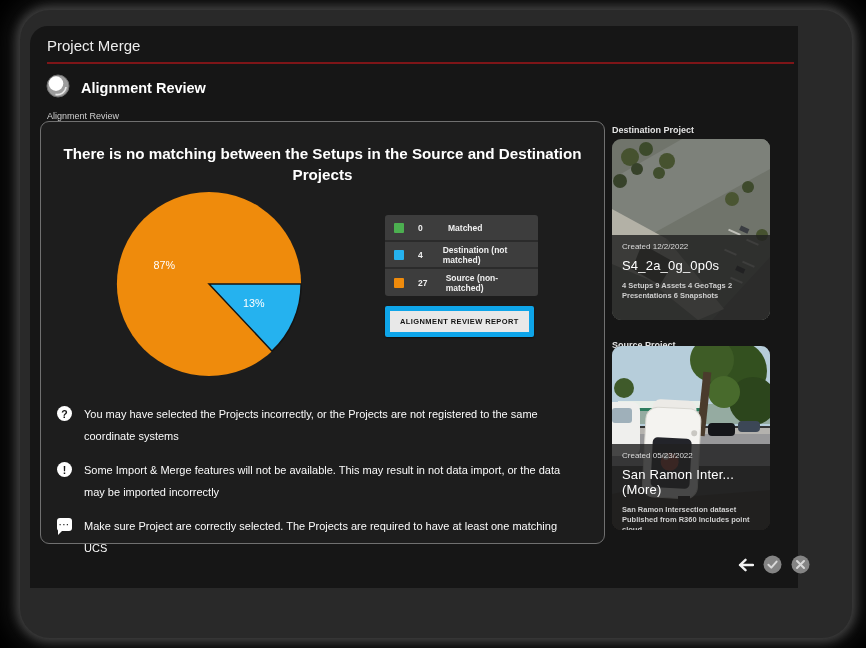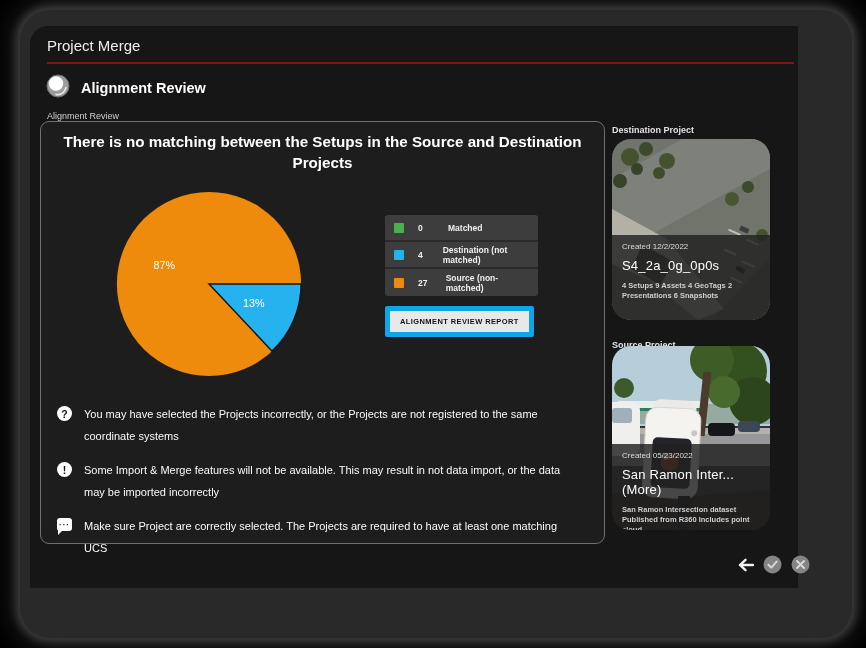--- a/index.html
+++ b/index.html
@@ -16,21 +16,21 @@
 
   .dlg-title { position:absolute; left:17px; top:11px; font-size:15px; color:#ededed; }
   .red-divider { position:absolute; left:17px; top:36px; width:747px; height:2px; background:#7e1518; }
 
   .section-header { position:absolute; left:16px; top:48px; display:flex; align-items:center; gap:11px; }
   .section-header .title { font-size:14.5px; font-weight:bold; color:#fff; }
   .field-label { position:absolute; left:17px; top:85px; font-size:9px; color:#cfcfcf; }
 
   .panel { position:absolute; left:10px; top:95px; width:565px; height:423px;
     background:#1d1d1d; border:1px solid #707070; border-radius:9px; }
-  .panel-heading { position:absolute; left:22px; right:22px; top:9px; text-align:center;
+  .panel-heading { position:absolute; left:22px; right:22px; top:21px; text-align:center;
     font-size:15.2px; font-weight:bold; color:#fff; line-height:21px; }
 
   .pie-wrap { position:absolute; left:70px; top:64px; width:196px; height:196px; }
   .pie-wrap svg { width:100%; height:100%; }
   .pie-label { font-size:11px; fill:#fff; }
 
   .legend-box { position:absolute; left:344px; top:93px; width:153px;
     background:#3d3d3d; border-radius:3px; overflow:hidden; }
   .legend-row { display:flex; align-items:center; height:27px; padding:0 9px;
     border-bottom:2px solid #2b2b2b; }
@@ -49,21 +49,21 @@
   .note-icon { flex:0 0 auto; width:15px; height:15px; margin-top:3px; border-radius:50%;
     background:#fff; color:#141414; font-size:10.5px; font-weight:bold;
     display:flex; align-items:center; justify-content:center; }
   .note-icon.bubble { border-radius:3px; height:13px; font-size:8px; letter-spacing:1px;
     position:relative; }
   .note-icon.bubble::after { content:""; position:absolute; left:1px; bottom:-4px;
     border:3px solid transparent; border-top-color:#fff; border-left-color:#fff; }
   .note-text { font-size:11px; line-height:22px; color:#fafafa; }
 
   .col-label { position:absolute; font-size:9px; font-weight:bold; color:#e2e2e2; }
-  .proj-card { position:absolute; width:158px; border-radius:19px; overflow:hidden;
+  .proj-card { position:absolute; width:158px; border-radius:9px; overflow:hidden;
     background:#333; cursor:pointer; }
   .proj-card svg.photo { position:absolute; inset:0; width:100%; height:100%; }
   .card-overlay { position:absolute; left:0; right:0; bottom:0; height:47%;
     background:rgba(33,33,33,.82); padding:7px 10px; }
   .card-created { font-size:8px; color:#dcdcdc; }
   .card-title { font-size:13px; color:#fff; margin-top:7px; letter-spacing:.2px; }
   .card-stats { font-size:7.5px; line-height:10px; color:#cfcfcf; margin-top:8px;font-weight:bold; }
   .dest-card { left:582px; top:113px; height:181px; }
   .src-card  { left:582px; top:320px; height:184px; }
 

